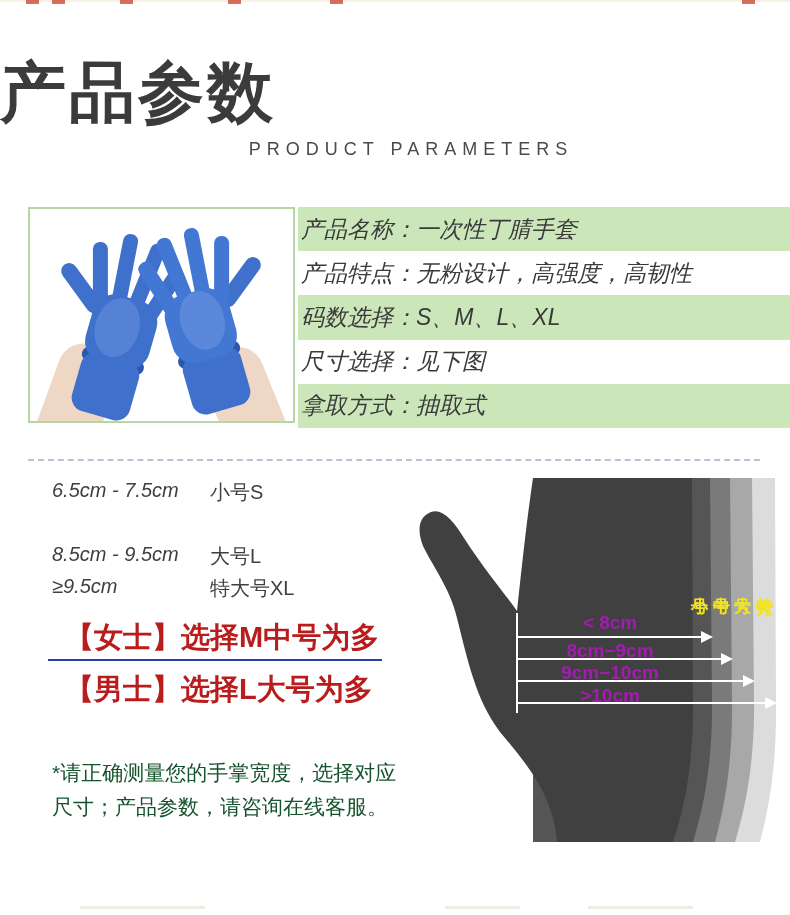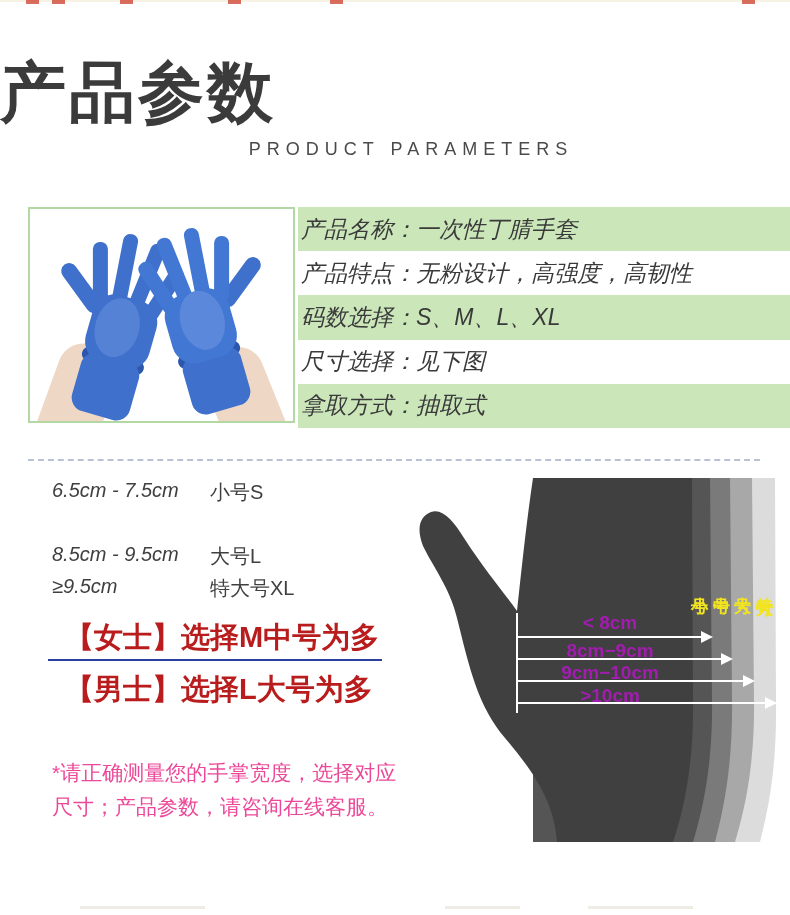--- a/index.html
+++ b/index.html
@@ -35,21 +35,21 @@
   
   .size-row{position:absolute;left:52px;display:flex;font-size:20px;color:#3f3f3f;}
   .size-row .range{width:158px;font-style:italic;}
   .size-row .size{width:120px;}
 
   
   .rec{position:absolute;left:36px;font-size:29px;font-weight:700;color:#b91c1c;white-space:pre;margin-left:29px;}
   .rec-underline{position:absolute;left:48px;top:659px;width:334px;height:2px;background:#2b3f9e;}
 
   
-  .note{position:absolute;left:52px;top:756px;width:410px;font-size:21px;line-height:34px;color:#ec4899;}
+  .note{position:absolute;left:52px;top:756px;width:410px;font-size:21px;line-height:34px;color:#14532d;}
 
   
   .diagram{position:absolute;left:410px;top:470px;width:380px;height:390px;}
   .arrow-label{position:absolute;transform:translateX(-50%);font-size:19px;font-weight:700;
                color:#a21caf;white-space:pre;}
   .vlabel{position:absolute;writing-mode:vertical-rl;text-orientation:upright;
           font-size:17px;font-weight:700;color:#f2e41e;letter-spacing:2px;line-height:1;}
 
   
   .bottom-seg{position:absolute;top:906px;height:3px;background:#efece6;}

